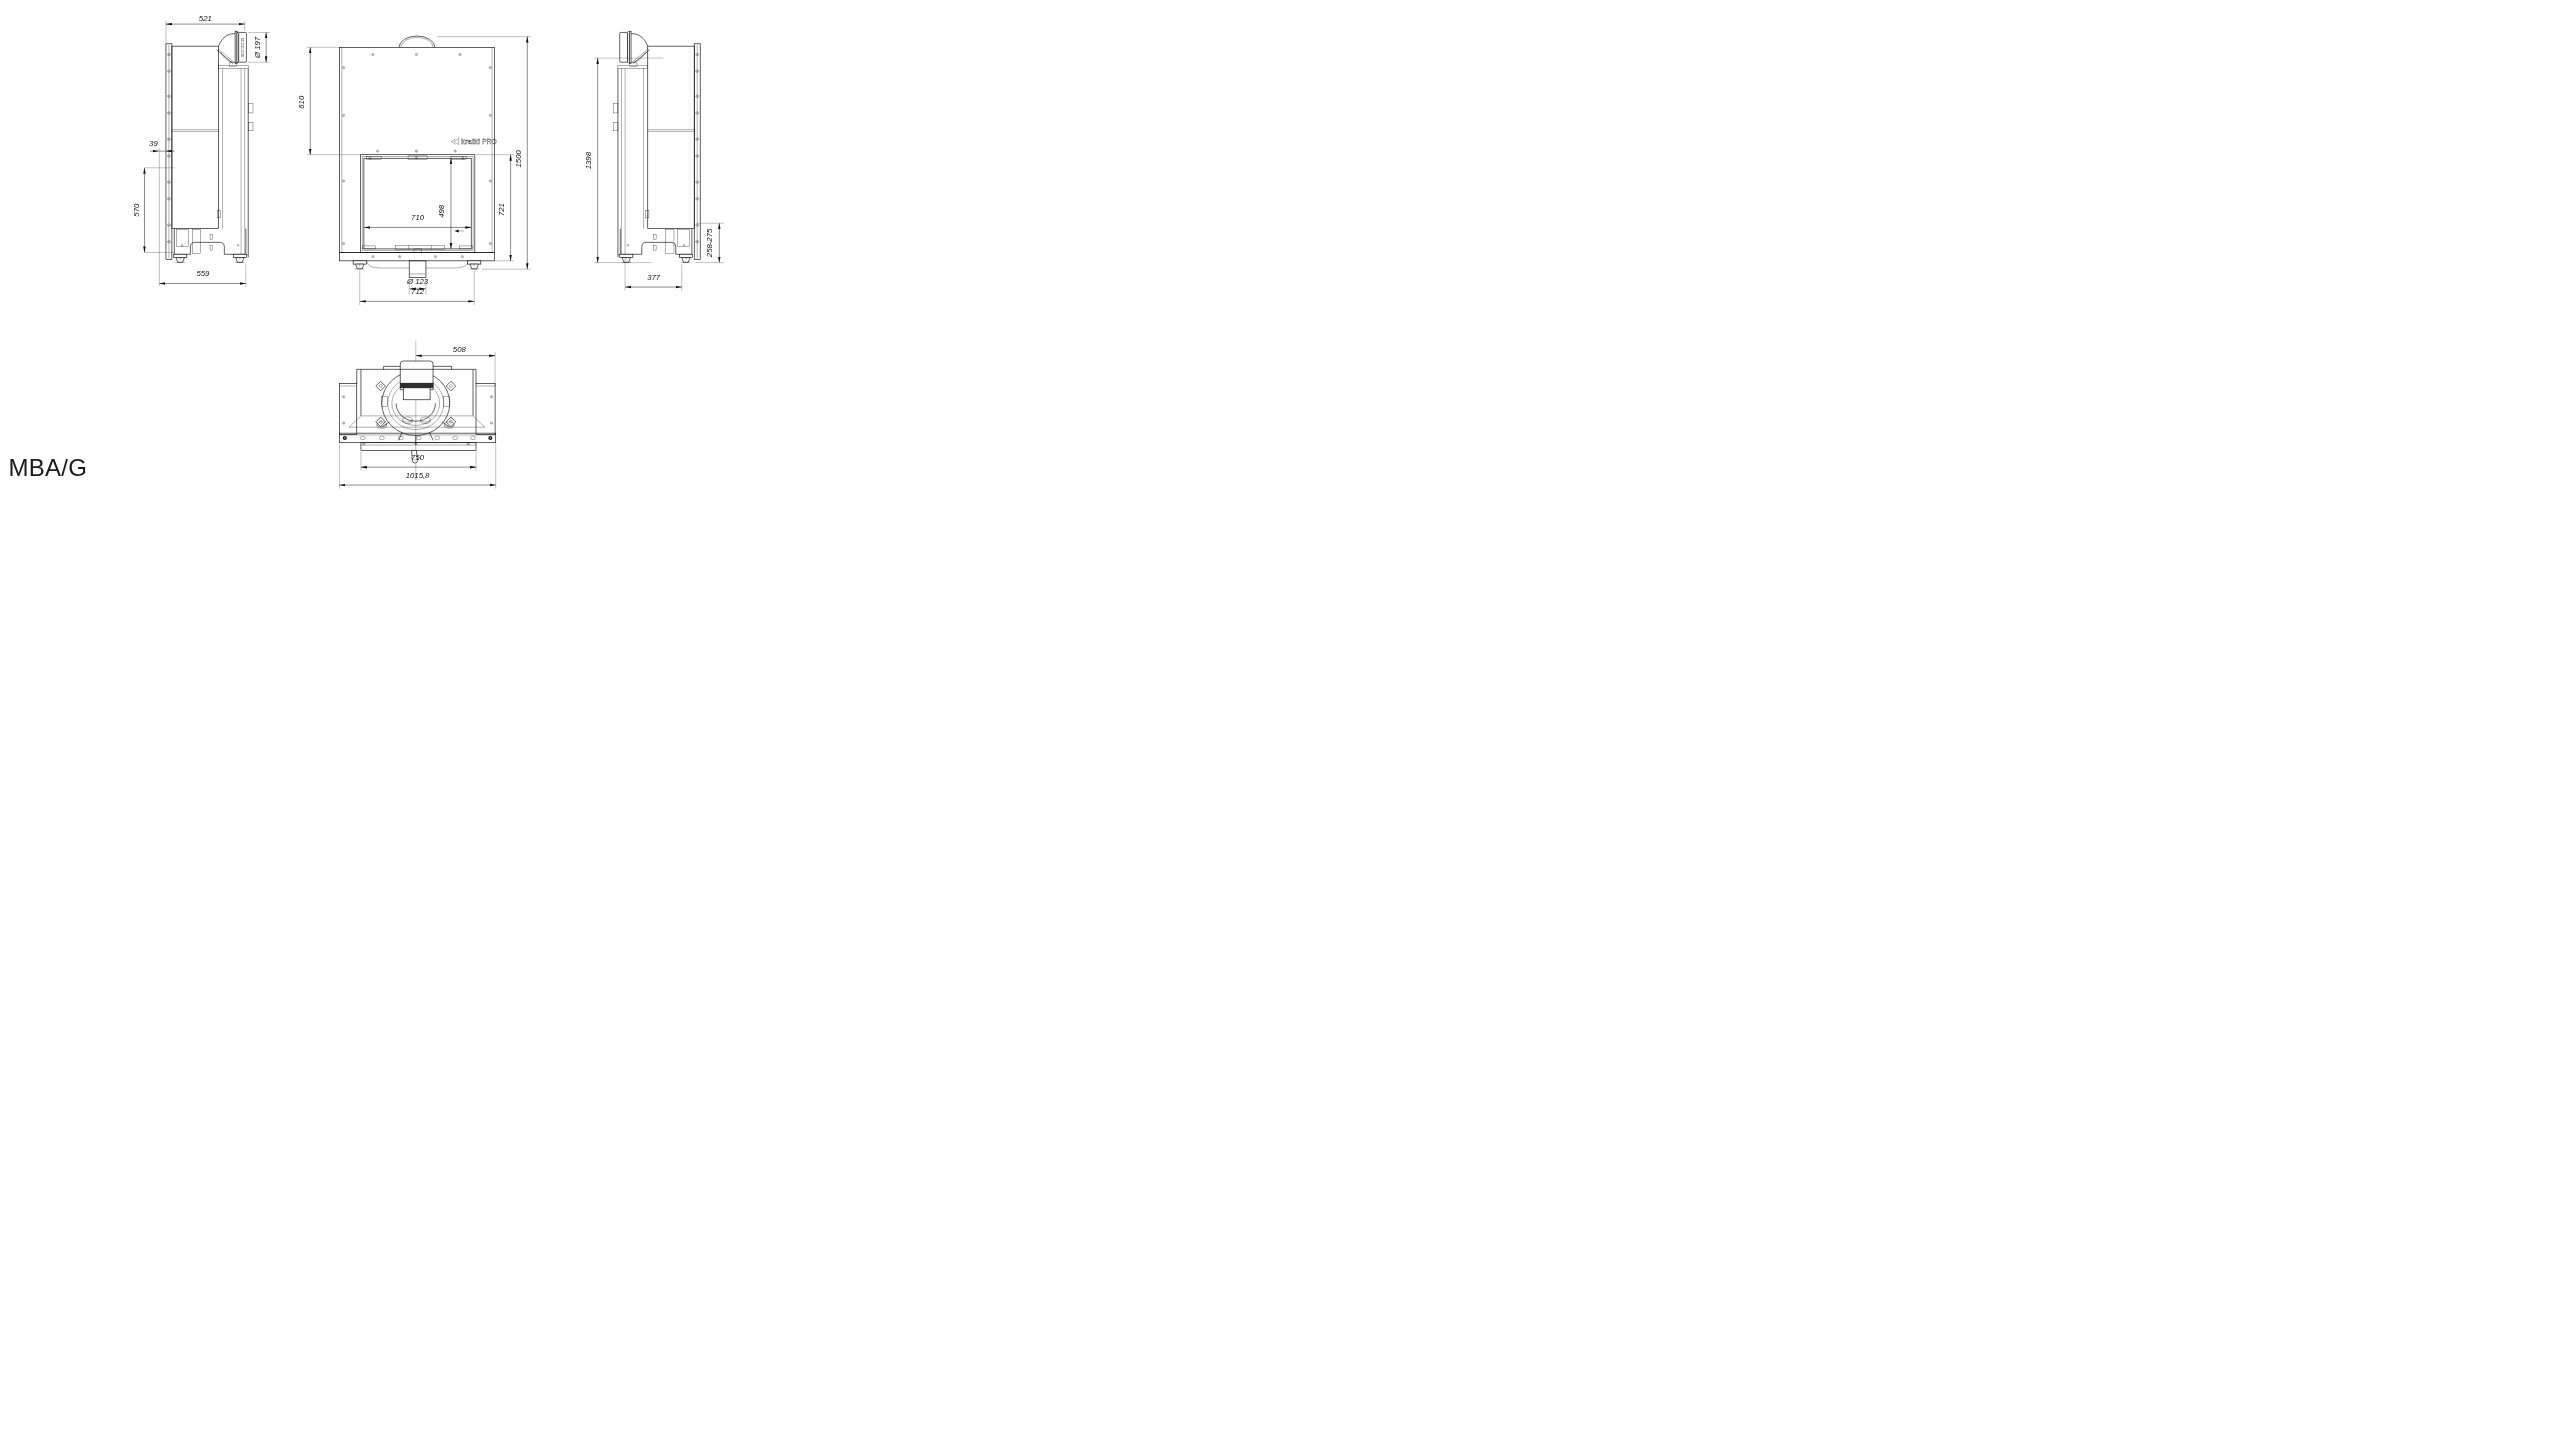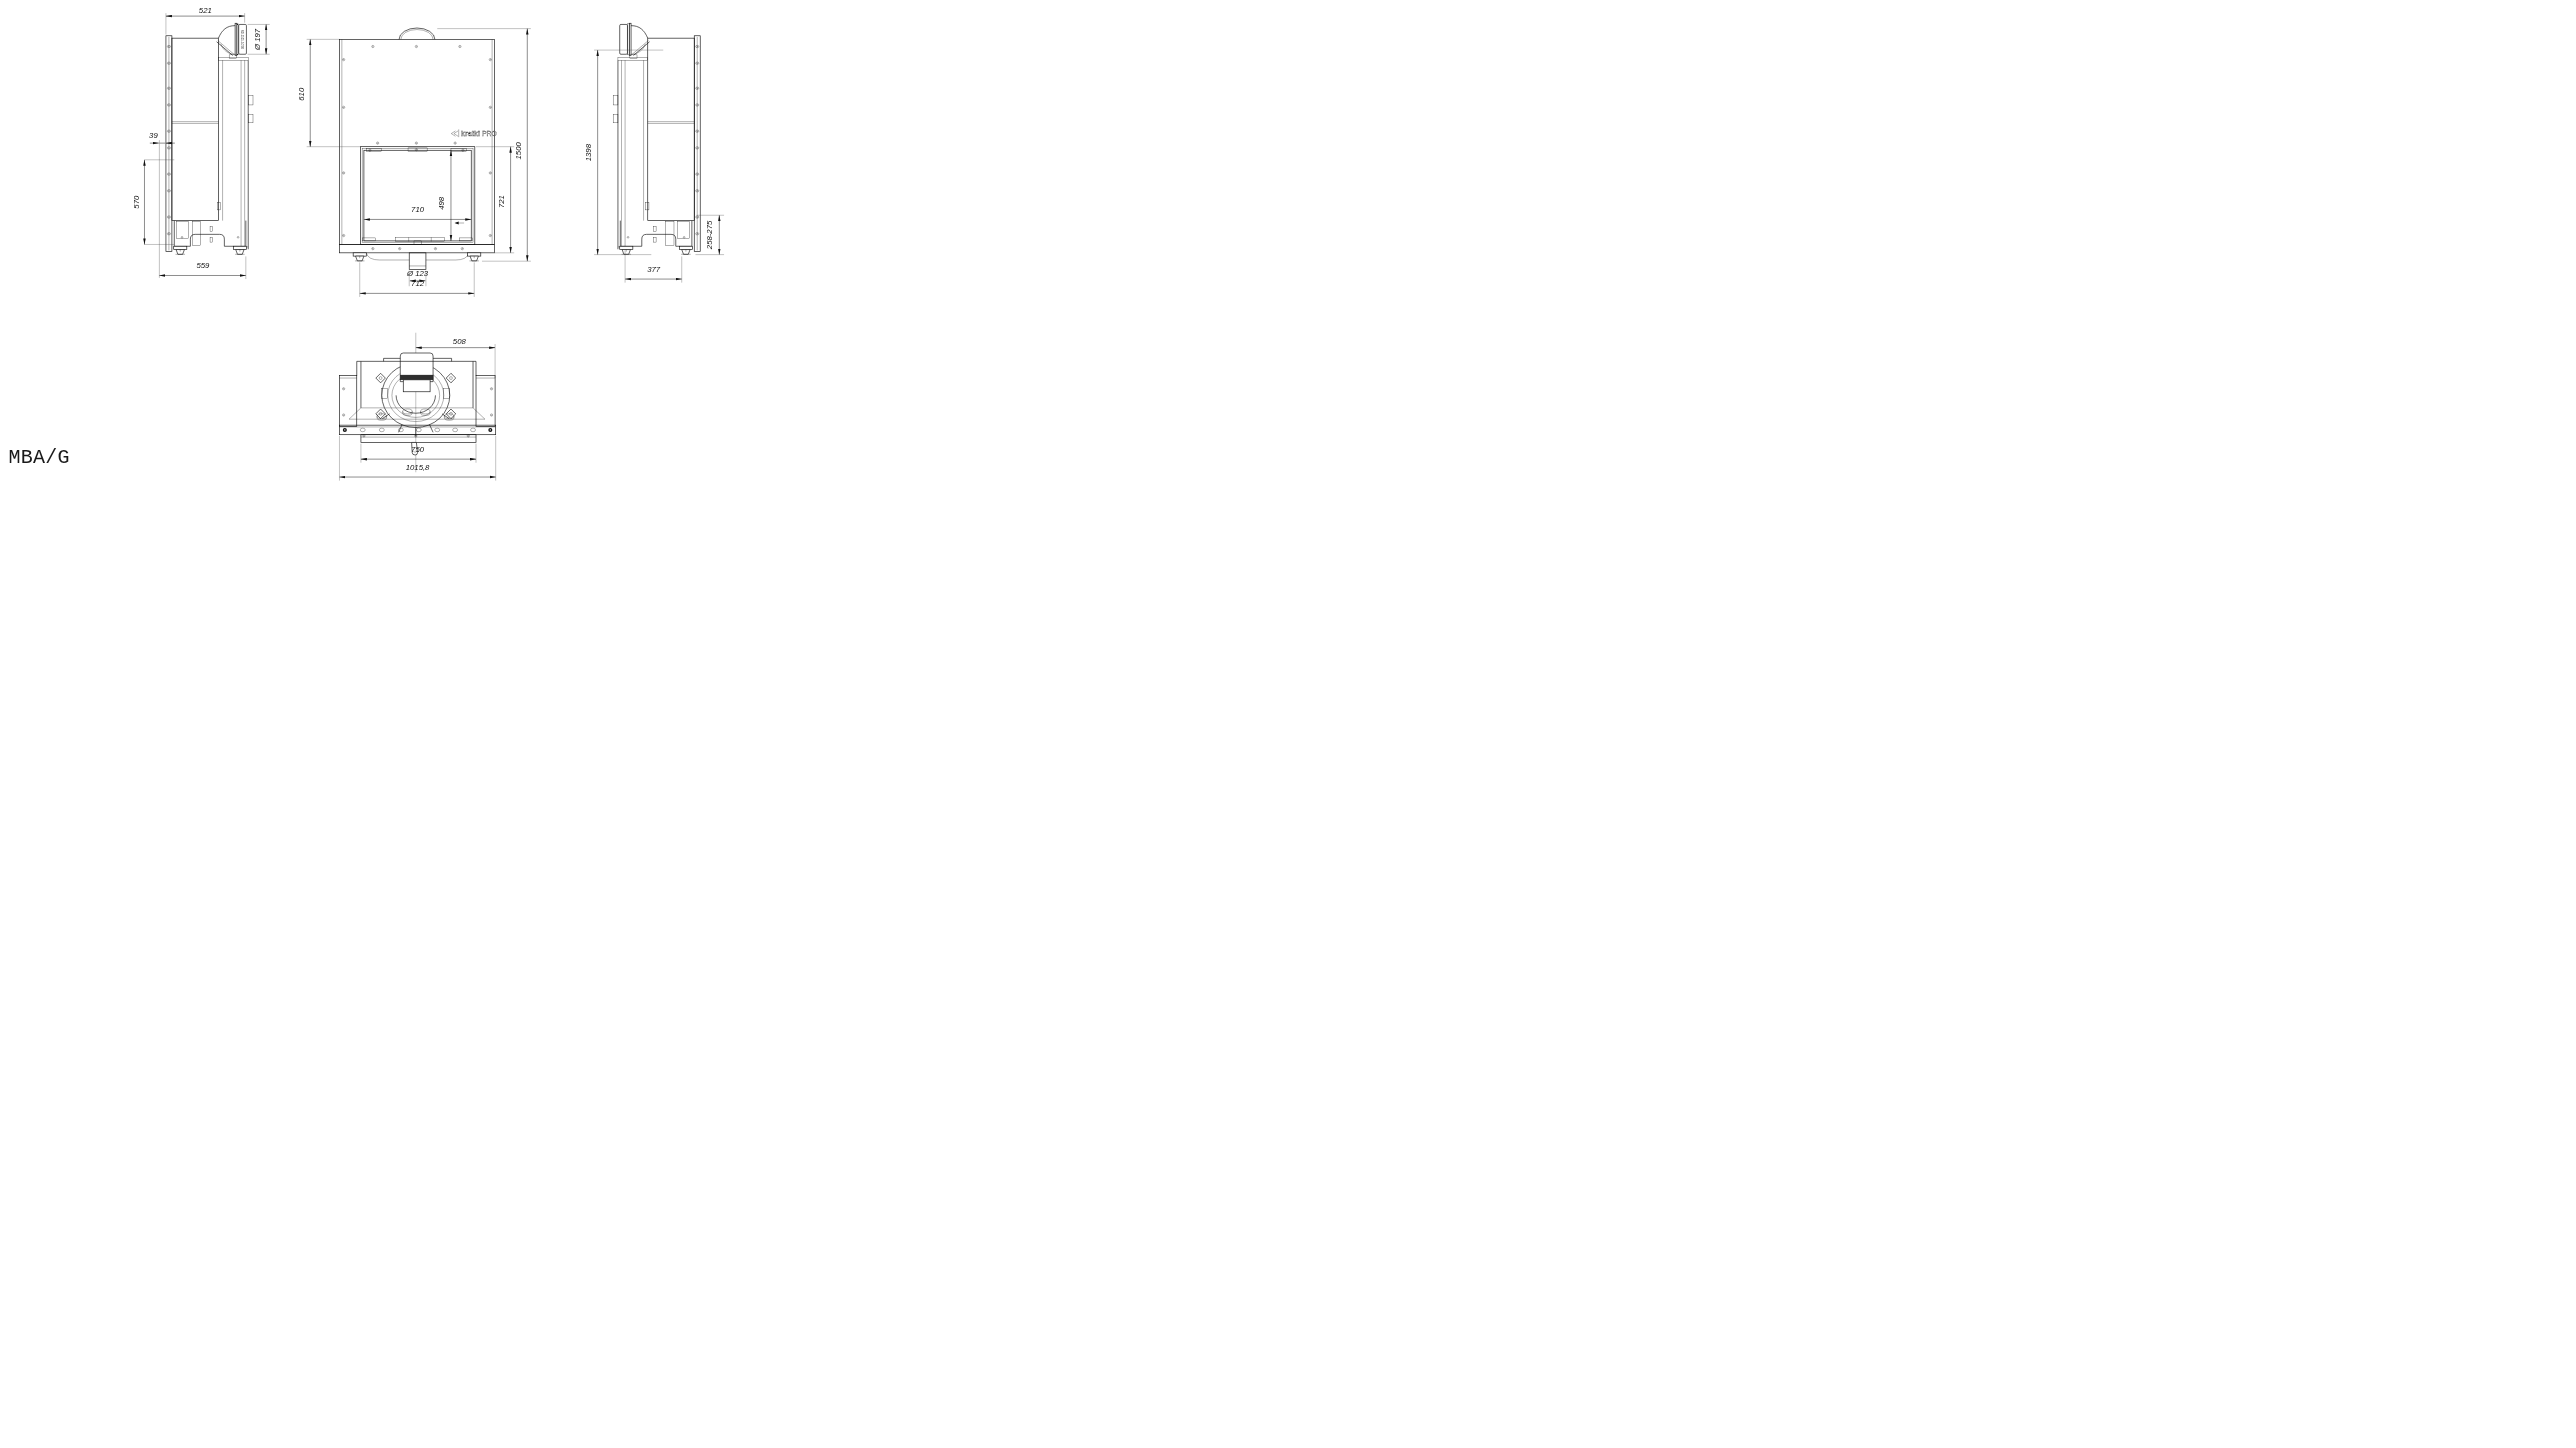--- a/index.html
+++ b/index.html
@@ -1,19 +1,19 @@
 <!DOCTYPE html>
 <html style="font-size:9.5px"><head>
 <meta charset="utf-8">
 <style>
   html,body{margin:0;padding:0;background:#fff;}
   .page{position:relative;width:859px;height:483px;background:#fff;overflow:hidden;
-        font-family:"Liberation Sans",sans-serif;}
-  .model-title{position:absolute;left:8.4px;top:446px;font-size:20px;font-weight:300;
-        color:#1a1a1a;letter-spacing:0.3px;font-family:Liberation Mono, monospace;}
+        font-family:"Liberation Sans",sans-serif;margin-top:8px;}
+  .model-title{position:absolute;left:8.4px;top:446px;font-size:24px;font-weight:300;
+        color:#1a1a1a;letter-spacing:0.3px;font-family:Liberation Sans, sans-serif;}
   svg text{font-family:"Liberation Sans",sans-serif;}
   .dim{font-size:13px;font-style:italic;fill:#111;}
   .pipelabel{font-size:4.4px;fill:#333;letter-spacing:0.2px;}
   .logo1{font-size:11.5px;font-weight:bold;fill:#fff;stroke:#222;stroke-width:0.55;letter-spacing:0.2px;}
   .logo2{font-size:11.5px;fill:#fff;stroke:#222;stroke-width:0.45;}
   .o{stroke:#111;fill:none;stroke-width:1.1;}
   .t{stroke:#111;fill:none;stroke-width:0.55;}
   .d{stroke:#111;fill:none;stroke-width:0.8;}
   .e{stroke:#444;fill:none;stroke-width:0.55;}
   .w{fill:#fff;stroke:#111;stroke-width:1.1;}

